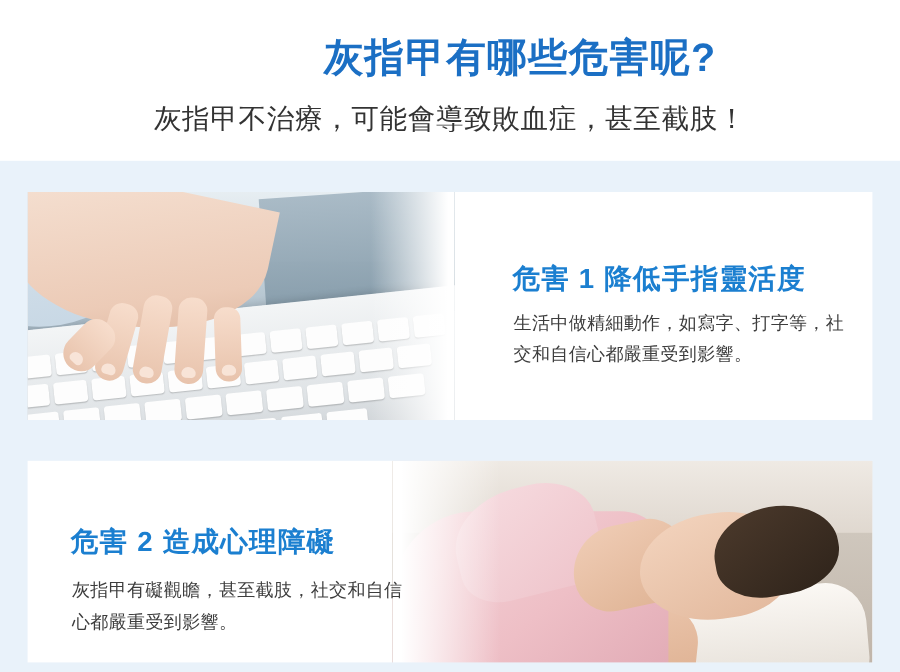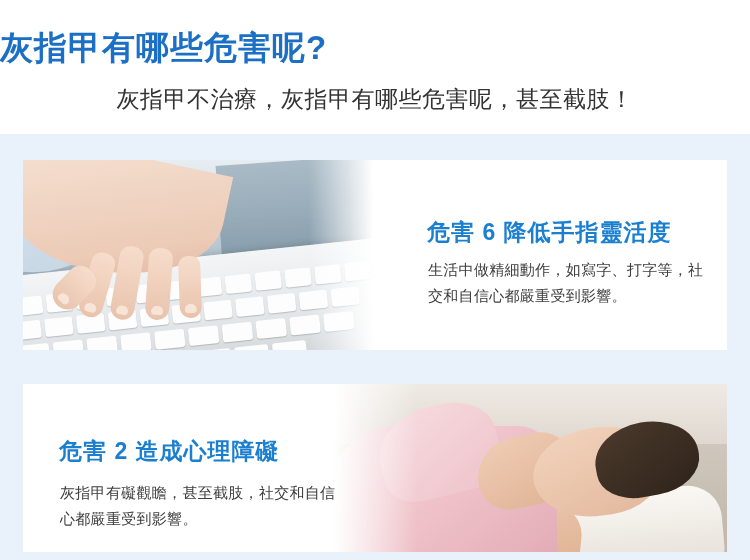--- a/index.html
+++ b/index.html
@@ -25,21 +25,21 @@
     position: absolute;
     left: 0; top: 0;
     width: 750px;
     height: 134px;
     background: #ffffff;
   }
   .main-title {
     position: absolute;
     left: 0; top: 26px;
     width: 597px;
-    text-align: left;
+    text-align: right;
     font-size: 33px;
     font-weight: bold;
     color: #1b6fc4;
     letter-spacing: 1px;
     white-space: nowrap;
   }
   .sub-title {
     position: absolute;
     left: 0; top: 84px;
     width: 750px;
@@ -279,21 +279,21 @@
     background: #e9f2fa;
   }
 </style>
 </head>
 <body>
 
 <div class="page">
 
   <div class="header">
     <div class="main-title">灰指甲有哪些危害呢?</div>
-    <div class="sub-title">灰指甲不治療，灰指甲有哪些危害呢，甚至截肢！</div>
+    <div class="sub-title">灰指甲不治療，可能會導致敗血症，甚至截肢！</div>
   </div>
 
   <div class="band"></div>
 
   <div class="card1">
 
     <div class="photo-keyboard">
       <div class="kb-bg"></div>
       <div class="kb-blur-top"></div>
       <div class="kb-screen"></div>
@@ -357,21 +357,21 @@
         <div class="nail" style="left:5px; top:48px;"></div>
       </div>
       <div class="finger" style="left:36px; top:104px; width:30px; height:48px; transform:rotate(44deg);">
         <div class="nail" style="left:9px; top:34px;"></div>
       </div>
 
       <div class="photo-fade-r"></div>
     </div>
 
     <div class="card1-text">
-      <div class="harm-title c1-title">危害 6 降低手指靈活度</div>
+      <div class="harm-title c1-title">危害 1 降低手指靈活度</div>
       <div class="harm-body c1-body">生活中做精細動作，如寫字、打字等，社交和自信心都嚴重受到影響。</div>
     </div>
   </div>
 
   <div class="card2">
 
     <div class="photo-sleep">
       <div class="sl-bg"></div>
       <div class="sl-wall"></div>
       <div class="sl-sofa"></div>

